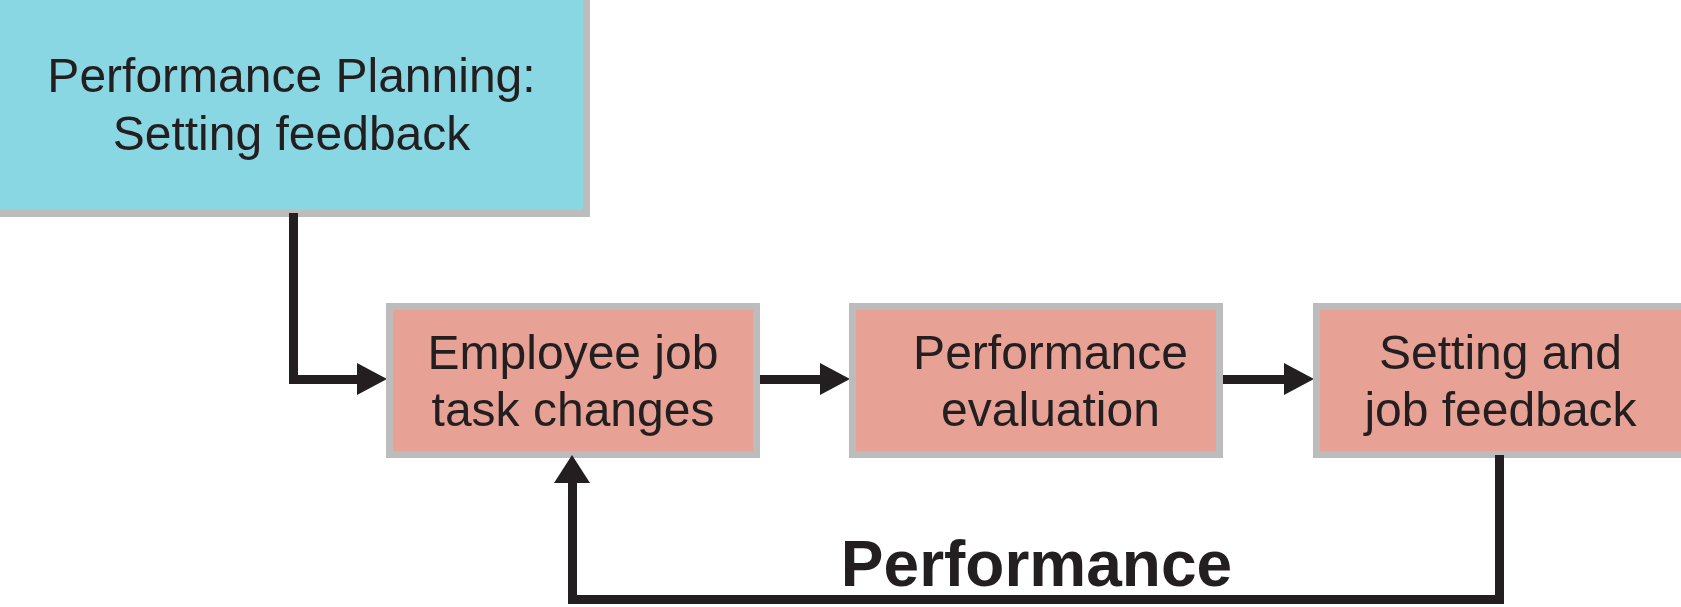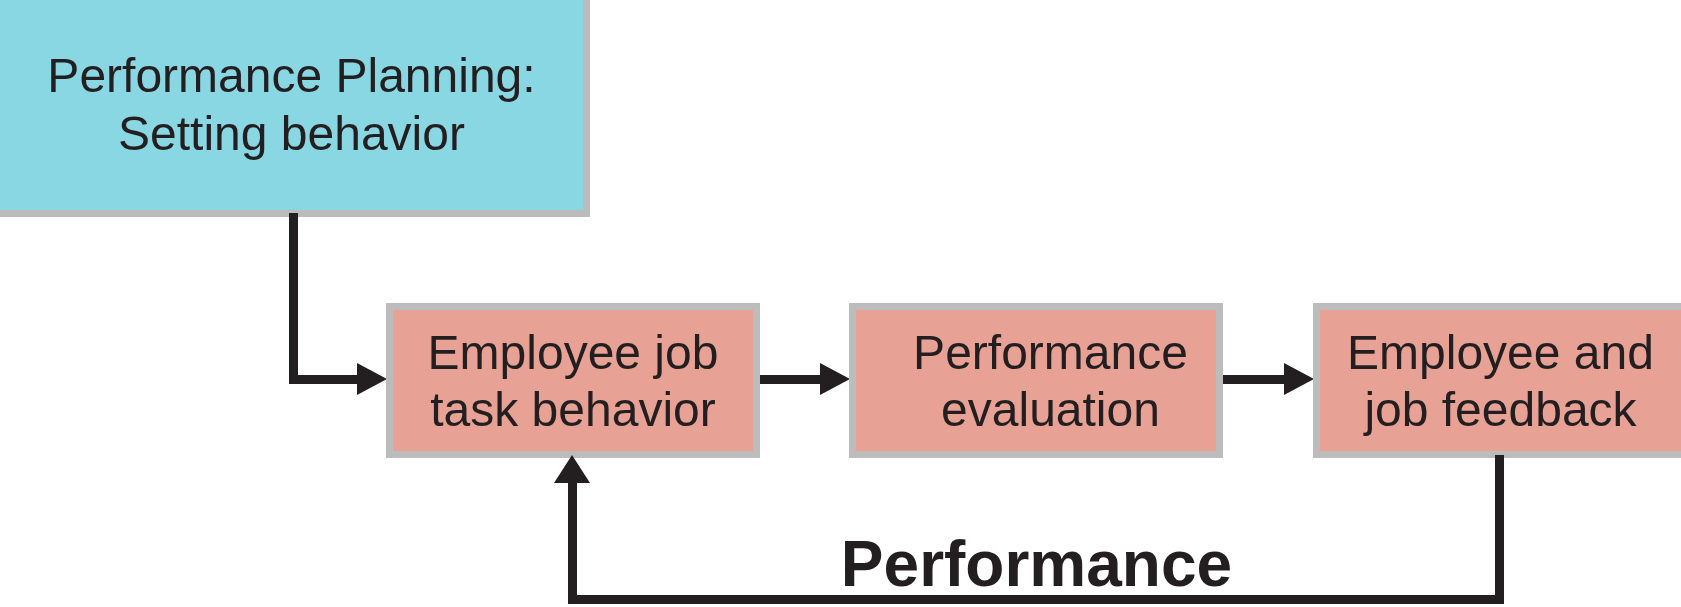--- a/index.html
+++ b/index.html
@@ -71,45 +71,45 @@
     color: #231f20;
   }
 </style>
 </head>
 <body>
 
 <div id="canvas">
 
   <div class="box planning">
     <div>Performance Planning:</div>
-    <div>Setting behavior</div>
+    <div>Setting feedback</div>
   </div>
 
   <div class="conn" style="left:289px; top:213px; width:9px; height:171px;"></div>
   <div class="conn" style="left:289px; top:375px; width:70px; height:9px;"></div>
   <div class="arrowhead arrow-right" style="left:357px; top:363px;"></div>
 
   <div class="box flow flow-1">
     <div>Employee job</div>
-    <div>task behavior</div>
+    <div>task changes</div>
   </div>
 
   <div class="conn" style="left:760px; top:375px; width:62px; height:9px;"></div>
   <div class="arrowhead arrow-right" style="left:820px; top:363px;"></div>
 
   <div class="box flow flow-2">
     <div>Performance</div>
     <div>evaluation</div>
   </div>
 
   <div class="conn" style="left:1223px; top:375px; width:62px; height:9px;"></div>
   <div class="arrowhead arrow-right" style="left:1284px; top:363px;"></div>
 
   <div class="box flow flow-3">
-    <div>Employee and</div>
+    <div>Setting and</div>
     <div>job feedback</div>
   </div>
 
   <div class="conn" style="left:1495px; top:455px; width:9px; height:149px;"></div>
   <div class="conn" style="left:568px; top:595px; width:936px; height:9px;"></div>
   <div class="conn" style="left:568px; top:478px; width:9px; height:126px;"></div>
   <div class="arrowhead arrow-up" style="left:554px; top:455px;"></div>
 
   <div class="feedback-label">Performance feedback</div>
 

